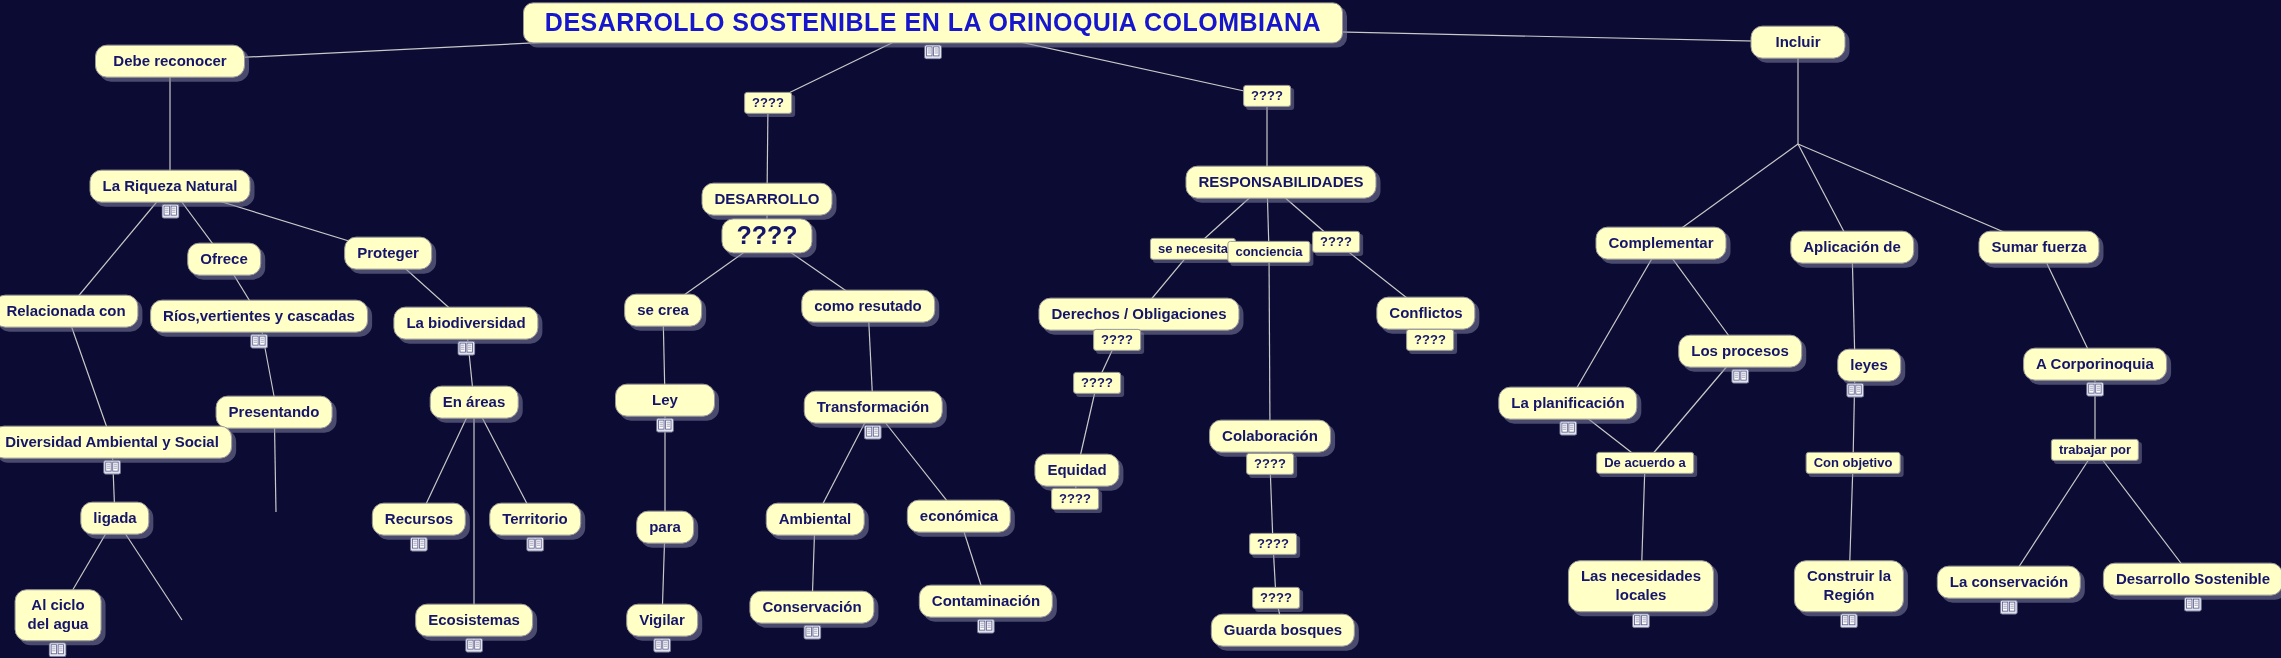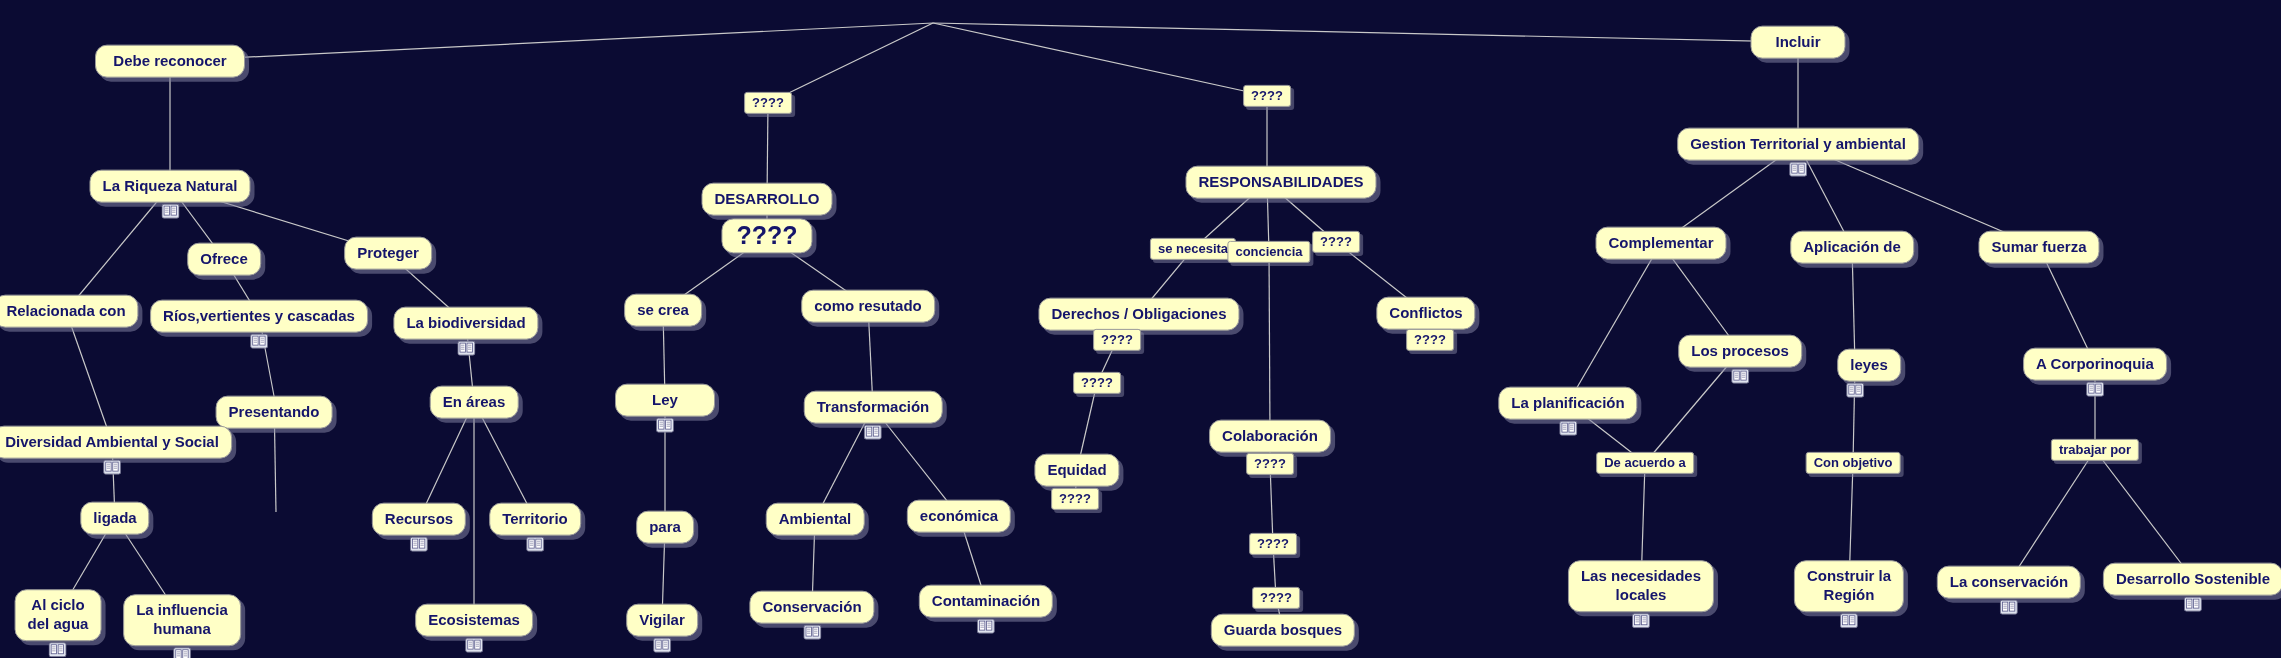--- a/index.html
+++ b/index.html
@@ -123,20 +123,34 @@
       <line x1="1740" y1="351" x2="1645" y2="463" stroke="#c9c9c9" stroke-width="1.2"></line>
       <line x1="1645" y1="463" x2="1641" y2="586" stroke="#c9c9c9" stroke-width="1.2"></line>
       <line x1="1852" y1="247" x2="1855" y2="365" stroke="#c9c9c9" stroke-width="1.2"></line>
       <line x1="1855" y1="365" x2="1853" y2="463" stroke="#c9c9c9" stroke-width="1.2"></line>
       <line x1="1853" y1="463" x2="1849" y2="586" stroke="#c9c9c9" stroke-width="1.2"></line>
       <line x1="2039" y1="247" x2="2095" y2="364" stroke="#c9c9c9" stroke-width="1.2"></line>
       <line x1="2095" y1="364" x2="2095" y2="450" stroke="#c9c9c9" stroke-width="1.2"></line>
       <line x1="2095" y1="450" x2="2009" y2="582" stroke="#c9c9c9" stroke-width="1.2"></line>
       <line x1="2095" y1="450" x2="2193" y2="579" stroke="#c9c9c9" stroke-width="1.2"></line>
     </svg>
+<div class="node type-title" style="left: 933px; top: 23px;">
+      <div class="box" style="min-width: 820px;">DESARROLLO SOSTENIBLE EN LA ORINOQUIA COLOMBIANA</div>
+      <span class="res-icon"><svg width="18" height="15" viewBox="0 0 18 15">
+          <rect x="0.5" y="0.5" width="17" height="14" rx="2" fill="#dfe3ee" stroke="#6b6b8a"></rect>
+          <rect x="2.6" y="2.5" width="5.4" height="9" fill="#ffffff" stroke="#5a5a8a" stroke-width="0.8"></rect>
+          <rect x="9.6" y="2.5" width="5.4" height="9" fill="#ffffff" stroke="#5a5a8a" stroke-width="0.8"></rect>
+          <line x1="3.6" y1="4.6" x2="7" y2="4.6" stroke="#8a8aaa" stroke-width="0.8"></line>
+          <line x1="3.6" y1="6.6" x2="7" y2="6.6" stroke="#8a8aaa" stroke-width="0.8"></line>
+          <line x1="3.6" y1="8.6" x2="7" y2="8.6" stroke="#8a8aaa" stroke-width="0.8"></line>
+          <line x1="10.6" y1="4.6" x2="14" y2="4.6" stroke="#8a8aaa" stroke-width="0.8"></line>
+          <line x1="10.6" y1="6.6" x2="14" y2="6.6" stroke="#8a8aaa" stroke-width="0.8"></line>
+          <line x1="10.6" y1="8.6" x2="14" y2="8.6" stroke="#8a8aaa" stroke-width="0.8"></line>
+        </svg></span>
+    </div>
     <div class="node type-node" style="left: 170px; top: 61px;">
       <div class="box" style="min-width: 150px;">Debe reconocer</div>
     </div>
     <div class="node type-node" style="left: 1798px; top: 42px;">
       <div class="box" style="min-width: 95px;">Incluir</div>
     </div>
     <div class="node type-small" style="left: 768px; top: 103px;">
       <div class="box">????</div>
     </div>
     <div class="node type-small" style="left: 1267px; top: 96px;">
@@ -157,34 +171,20 @@
         </svg></span>
     </div>
     <div class="node type-node" style="left: 767px; top: 199px;">
       <div class="box">DESARROLLO</div>
     </div>
     <div class="node type-bigq" style="left: 767px; top: 236px;">
       <div class="box">????</div>
     </div>
     <div class="node type-node" style="left: 1267px; top: 182px; margin-left: 14px;">
       <div class="box">RESPONSABILIDADES</div>
-    </div>
-    <div class="node type-node" style="left: 1798px; top: 144px;">
-      <div class="box">Gestion Territorial y ambiental</div>
-      <span class="res-icon"><svg width="18" height="15" viewBox="0 0 18 15">
-          <rect x="0.5" y="0.5" width="17" height="14" rx="2" fill="#dfe3ee" stroke="#6b6b8a"></rect>
-          <rect x="2.6" y="2.5" width="5.4" height="9" fill="#ffffff" stroke="#5a5a8a" stroke-width="0.8"></rect>
-          <rect x="9.6" y="2.5" width="5.4" height="9" fill="#ffffff" stroke="#5a5a8a" stroke-width="0.8"></rect>
-          <line x1="3.6" y1="4.6" x2="7" y2="4.6" stroke="#8a8aaa" stroke-width="0.8"></line>
-          <line x1="3.6" y1="6.6" x2="7" y2="6.6" stroke="#8a8aaa" stroke-width="0.8"></line>
-          <line x1="3.6" y1="8.6" x2="7" y2="8.6" stroke="#8a8aaa" stroke-width="0.8"></line>
-          <line x1="10.6" y1="4.6" x2="14" y2="4.6" stroke="#8a8aaa" stroke-width="0.8"></line>
-          <line x1="10.6" y1="6.6" x2="14" y2="6.6" stroke="#8a8aaa" stroke-width="0.8"></line>
-          <line x1="10.6" y1="8.6" x2="14" y2="8.6" stroke="#8a8aaa" stroke-width="0.8"></line>
-        </svg></span>
     </div>
     <div class="node type-node" style="left: 224px; top: 259px;">
       <div class="box">Ofrece</div>
     </div>
     <div class="node type-node" style="left: 388px; top: 253px;">
       <div class="box">Proteger</div>
     </div>
     <div class="node type-small" style="left: 1193px; top: 249px;">
       <div class="box">se necesita</div>
     </div>
@@ -431,35 +431,20 @@
           <rect x="2.6" y="2.5" width="5.4" height="9" fill="#ffffff" stroke="#5a5a8a" stroke-width="0.8"></rect>
           <rect x="9.6" y="2.5" width="5.4" height="9" fill="#ffffff" stroke="#5a5a8a" stroke-width="0.8"></rect>
           <line x1="3.6" y1="4.6" x2="7" y2="4.6" stroke="#8a8aaa" stroke-width="0.8"></line>
           <line x1="3.6" y1="6.6" x2="7" y2="6.6" stroke="#8a8aaa" stroke-width="0.8"></line>
           <line x1="3.6" y1="8.6" x2="7" y2="8.6" stroke="#8a8aaa" stroke-width="0.8"></line>
           <line x1="10.6" y1="4.6" x2="14" y2="4.6" stroke="#8a8aaa" stroke-width="0.8"></line>
           <line x1="10.6" y1="6.6" x2="14" y2="6.6" stroke="#8a8aaa" stroke-width="0.8"></line>
           <line x1="10.6" y1="8.6" x2="14" y2="8.6" stroke="#8a8aaa" stroke-width="0.8"></line>
         </svg></span>
     </div>
-    <div class="node type-node" style="left: 182px; top: 620px;">
-      <div class="box">La influencia
-humana</div>
-      <span class="res-icon"><svg width="18" height="15" viewBox="0 0 18 15">
-          <rect x="0.5" y="0.5" width="17" height="14" rx="2" fill="#dfe3ee" stroke="#6b6b8a"></rect>
-          <rect x="2.6" y="2.5" width="5.4" height="9" fill="#ffffff" stroke="#5a5a8a" stroke-width="0.8"></rect>
-          <rect x="9.6" y="2.5" width="5.4" height="9" fill="#ffffff" stroke="#5a5a8a" stroke-width="0.8"></rect>
-          <line x1="3.6" y1="4.6" x2="7" y2="4.6" stroke="#8a8aaa" stroke-width="0.8"></line>
-          <line x1="3.6" y1="6.6" x2="7" y2="6.6" stroke="#8a8aaa" stroke-width="0.8"></line>
-          <line x1="3.6" y1="8.6" x2="7" y2="8.6" stroke="#8a8aaa" stroke-width="0.8"></line>
-          <line x1="10.6" y1="4.6" x2="14" y2="4.6" stroke="#8a8aaa" stroke-width="0.8"></line>
-          <line x1="10.6" y1="6.6" x2="14" y2="6.6" stroke="#8a8aaa" stroke-width="0.8"></line>
-          <line x1="10.6" y1="8.6" x2="14" y2="8.6" stroke="#8a8aaa" stroke-width="0.8"></line>
-        </svg></span>
-    </div>
     <div class="node type-node" style="left: 474px; top: 620px;">
       <div class="box">Ecosistemas</div>
       <span class="res-icon"><svg width="18" height="15" viewBox="0 0 18 15">
           <rect x="0.5" y="0.5" width="17" height="14" rx="2" fill="#dfe3ee" stroke="#6b6b8a"></rect>
           <rect x="2.6" y="2.5" width="5.4" height="9" fill="#ffffff" stroke="#5a5a8a" stroke-width="0.8"></rect>
           <rect x="9.6" y="2.5" width="5.4" height="9" fill="#ffffff" stroke="#5a5a8a" stroke-width="0.8"></rect>
           <line x1="3.6" y1="4.6" x2="7" y2="4.6" stroke="#8a8aaa" stroke-width="0.8"></line>
           <line x1="3.6" y1="6.6" x2="7" y2="6.6" stroke="#8a8aaa" stroke-width="0.8"></line>
           <line x1="3.6" y1="8.6" x2="7" y2="8.6" stroke="#8a8aaa" stroke-width="0.8"></line>
           <line x1="10.6" y1="4.6" x2="14" y2="4.6" stroke="#8a8aaa" stroke-width="0.8"></line>

